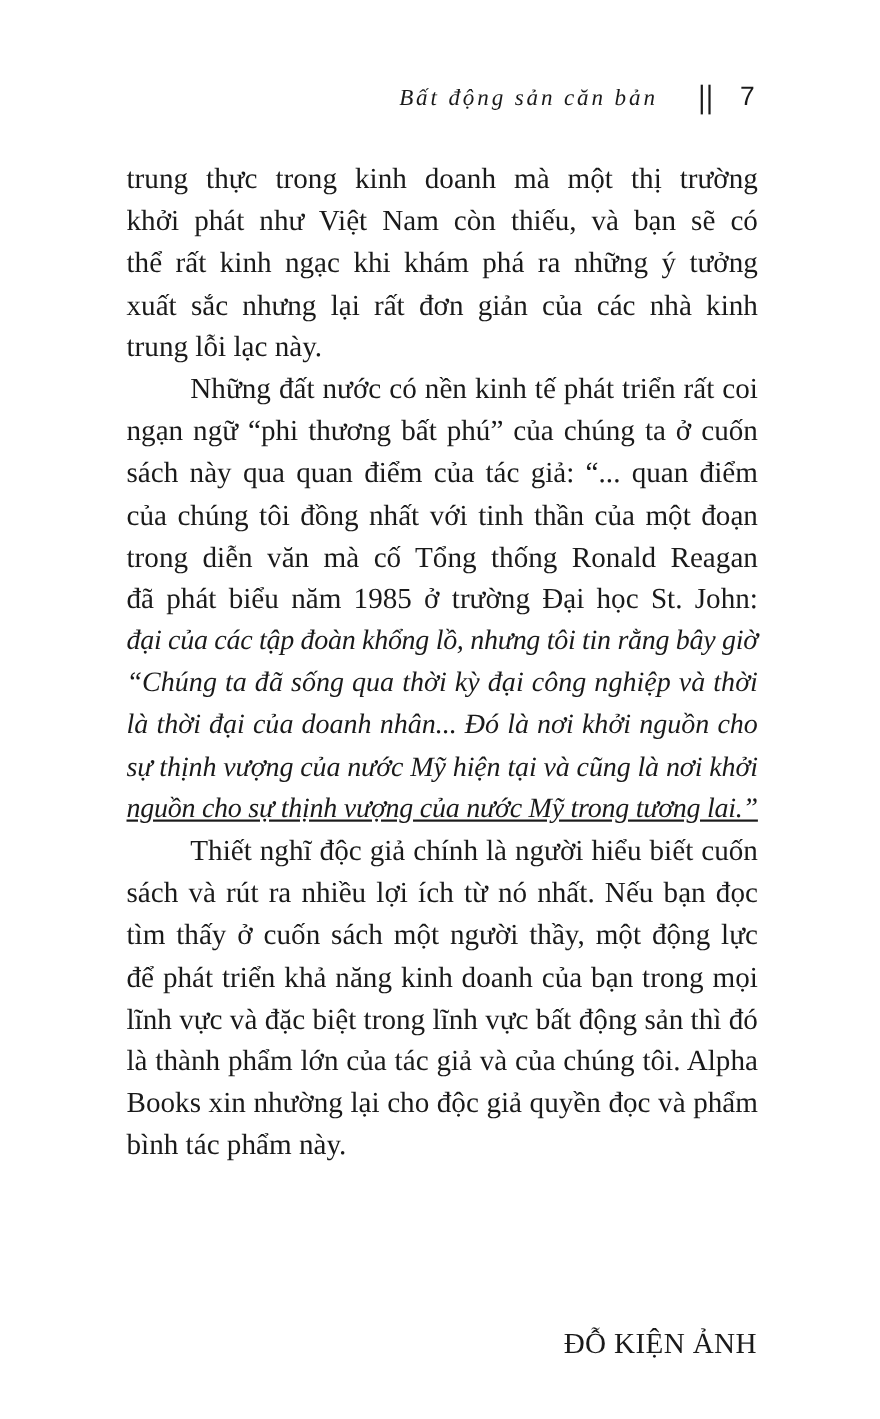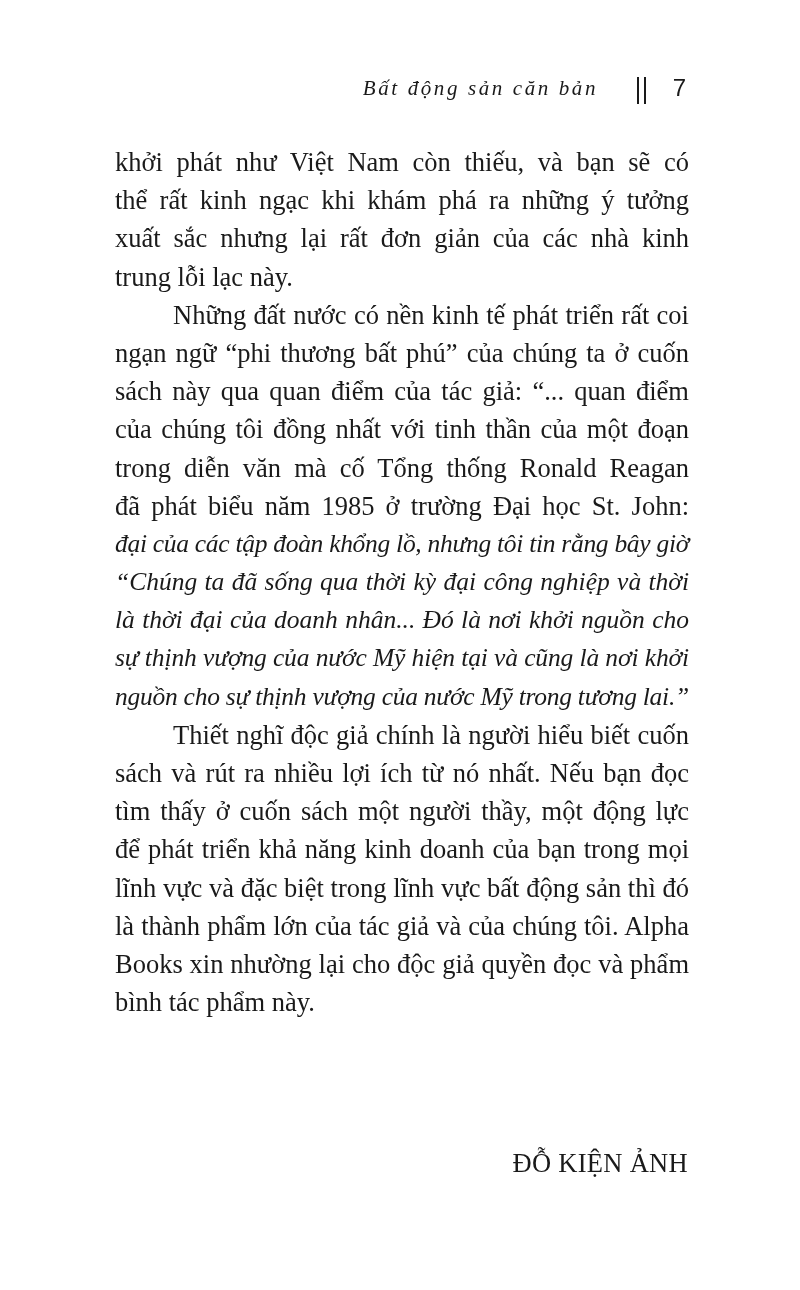--- a/index.html
+++ b/index.html
@@ -83,21 +83,21 @@
     .line.indent {
       padding-left: 58px;
     }
     .line.italic {
       font-style: italic;
       font-size: 25.5px;
     }
     .signature {
       position: absolute;
       right: 112px;
-      top: 1148px;
+      top: 1206px;
       font-family: "Liberation Serif", serif;
       font-size: 26.5px;
       letter-spacing: 0.3px;
       color: #1a1a1a;
       white-space: nowrap;
     }
   </style>
 </head>
 <body>
 
@@ -105,39 +105,40 @@
 
   <div class="header">
     <span class="header-title">Bất động sản căn bản</span>
     <span class="header-sep"></span>
     <span class="header-page-number">7</span>
   </div>
 
   <div class="body-text">
 
     <div>
+      <span class="line">trung thực trong kinh doanh mà một thị trường</span>
       <span class="line">khởi phát như Việt Nam còn thiếu, và bạn sẽ có</span>
       <span class="line">thể rất kinh ngạc khi khám phá ra những ý tưởng</span>
       <span class="line">xuất sắc nhưng lại rất đơn giản của các nhà kinh</span>
       <span class="line last">trung lỗi lạc này.</span>
     </div>
 
     <div>
       <span class="line indent">Những đất nước có nền kinh tế phát triển rất coi</span>
       <span class="line">ngạn ngữ “phi thương bất phú” của chúng ta ở cuốn</span>
       <span class="line">sách này qua quan điểm của tác giả: “... quan điểm</span>
       <span class="line">của chúng tôi đồng nhất với tinh thần của một đoạn</span>
       <span class="line">trong diễn văn mà cố Tổng thống Ronald Reagan</span>
       <span class="line">đã phát biểu năm 1985 ở trường Đại học St. John:</span>
       <div>
         <span class="line italic" style="letter-spacing: -0.291118px;">đại của các tập đoàn khổng lồ, nhưng tôi tin rằng bây giờ</span>
         <span class="line italic">“Chúng ta đã sống qua thời kỳ đại công nghiệp và thời</span>
         <span class="line italic">là thời đại của doanh nhân... Đó là nơi khởi nguồn cho</span>
         <span class="line italic" style="letter-spacing: -0.119318px;">sự thịnh vượng của nước Mỹ hiện tại và cũng là nơi khởi</span>
-        <span class="line italic" style="letter-spacing: -0.254919px;">nguồn cho sự thịnh vượng của nước Mỹ trong tương lai.”</span>
+        <span class="line italic" style="letter-spacing: -0.254919px; text-decoration: underline;">nguồn cho sự thịnh vượng của nước Mỹ trong tương lai.”</span>
       </div>
     </div>
 
     <div>
       <span class="line indent">Thiết nghĩ độc giả chính là người hiểu biết cuốn</span>
       <span class="line">sách và rút ra nhiều lợi ích từ nó nhất. Nếu bạn đọc</span>
       <span class="line">tìm thấy ở cuốn sách một người thầy, một động lực</span>
       <span class="line">để phát triển khả năng kinh doanh của bạn trong mọi</span>
       <span class="line">lĩnh vực và đặc biệt trong lĩnh vực bất động sản thì đó</span>
       <span class="line">là thành phẩm lớn của tác giả và của chúng tôi. Alpha</span>

